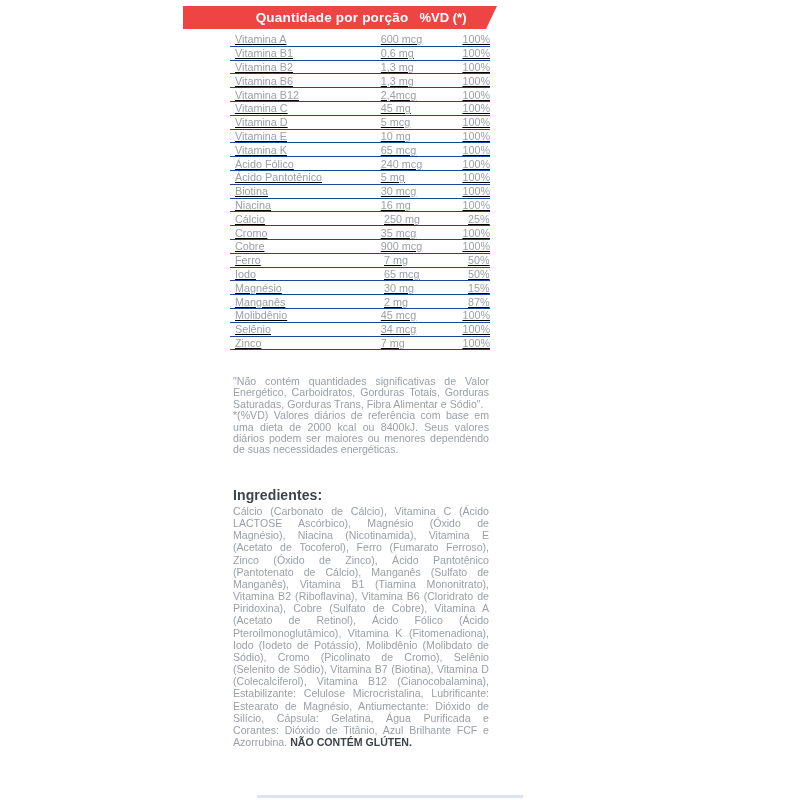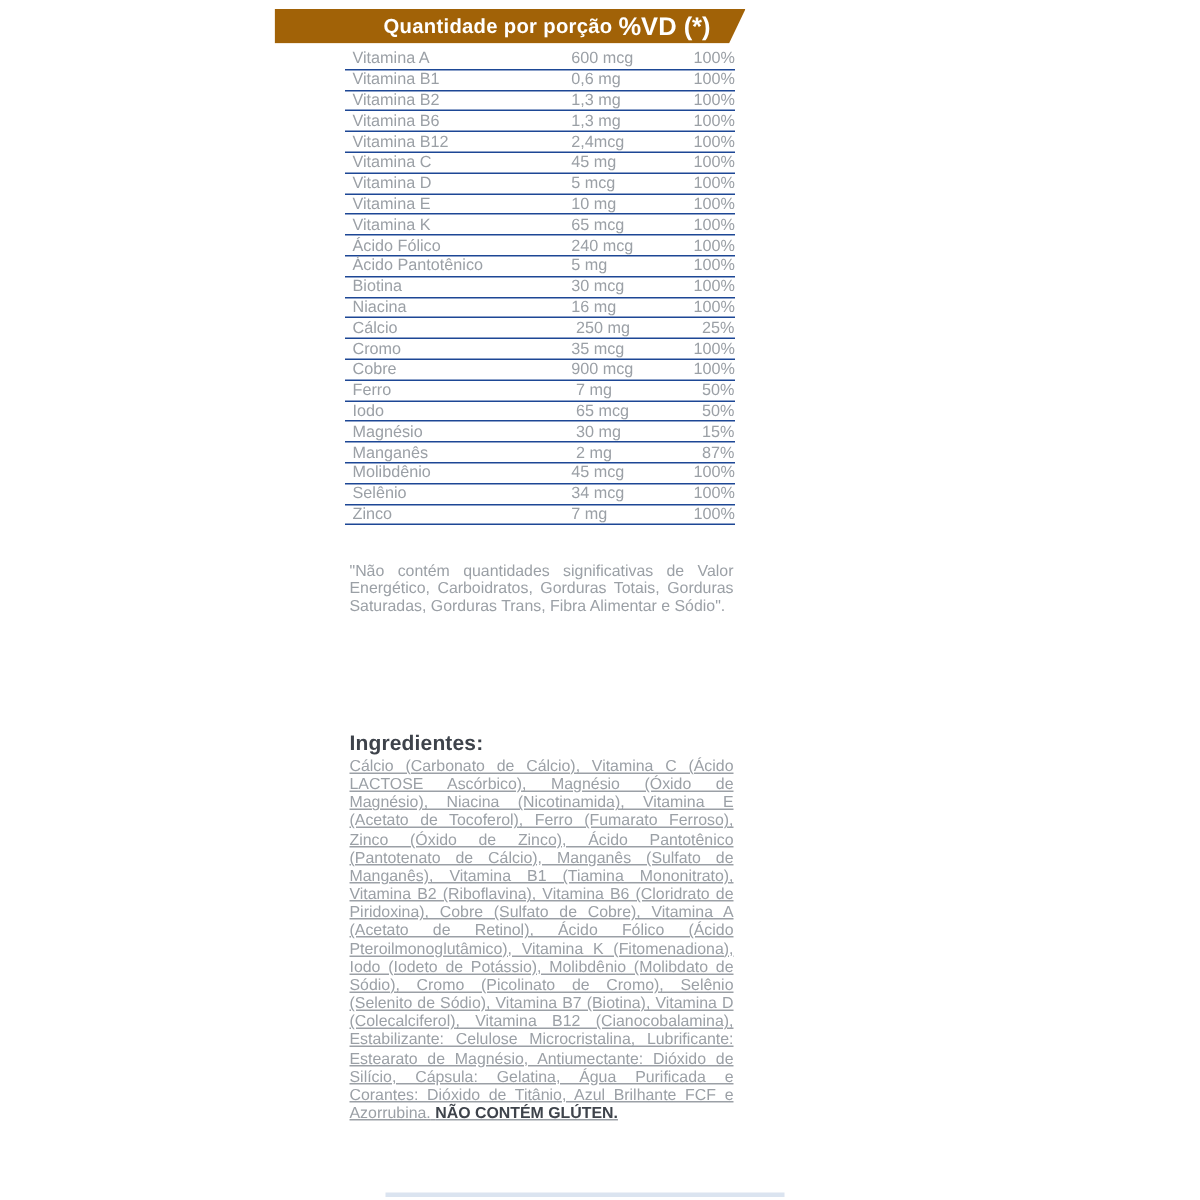--- a/index.html
+++ b/index.html
@@ -8,37 +8,37 @@
     background: #ffffff;
     font-family: "Liberation Sans", "DejaVu Sans", sans-serif;
     position: relative;
     overflow: hidden;
   }
   .canvas { position: absolute; inset: 0; width: 800px; height: 800px; background: #fff; }
 
   
   .header-bar {
     position: absolute; left: 183px; top: 6px; width: 314px; height: 23px;
-    background: #a16207;
+    background: #ef4444;
     clip-path: polygon(0 0, 100% 0, calc(100% - 11px) 100%, 0 100%);
     color: #ffffff;
   }
   .header-col1 {
     position: absolute; left: 48px; top: 0; width: 202px; height: 23px;
     display: flex; align-items: center; justify-content: center;
     font-size: 13.5px; font-weight: bold; letter-spacing: 0.2px;
   }
   .header-col2 {
     position: absolute; left: 228px; top: 0; width: 64px; height: 23px;
     display: flex; align-items: center; justify-content: center;
-    font-size: 17px; font-weight: bold;
-  }
-
-  
-  .table { position: absolute; left: 230px; top: 33px; width: 260px; }
+    font-size: 13px; font-weight: bold;
+  }
+
+  
+  .table { position: absolute; left: 230px; top: 33px; width: 260px; text-decoration: underline; }
   .row {
     display: flex; align-items: center;
     height: 12.8px; padding-bottom: 0;
     border-bottom: 1.6px solid #1d4795;
     font-size: 10.8px; color: #9ba0a6;
   }
   .c-name { width: 113px; padding-left: 5px; white-space: nowrap; }
   .c-amt  { width: 84px; white-space: nowrap; margin-left: 36px; }
   .c-dv   { flex: 1; white-space: nowrap; }
 
@@ -51,21 +51,21 @@
   .notes p { margin: 0; }
 
   
   .ingredients { position: absolute; left: 233px; top: 487px; width: 256px; }
   .ing-head {
     font-size: 14px; font-weight: bold; color: #3e434b;
     margin: 0 0 2px 0; letter-spacing: 0.1px;
   }
   .ing-body {
     margin: 0; font-size: 10.6px; line-height: 12.15px;
-    color: #9ba0a6; text-align: justify; text-decoration: underline;
+    color: #9ba0a6; text-align: justify;
   }
   .ing-body b { color: #3e434b; font-weight: bold; }
 
   
   .bottom-sliver {
     position: absolute; left: 257px; top: 795px; width: 266px; height: 3px;
     background: #dbe4f0;
   }
 </style>
 </head>
@@ -214,20 +214,21 @@
 
       <div class="row">
         <span class="c-name">Zinco</span>
         <span class="c-amt">7 mg</span>
         <span class="c-dv">100%</span>
       </div>
     </div>
 
   <div class="notes">
     <p>"Não contém quantidades significativas de Valor Energético, Carboidratos, Gorduras Totais, Gorduras Saturadas, Gorduras Trans, Fibra Alimentar e Sódio".</p>
+    <p>*(%VD) Valores diários de referência com base em uma dieta de 2000 kcal ou 8400kJ. Seus valores diários podem ser maiores ou menores dependendo de suas necessidades energéticas.</p>
   </div>
 
   <div class="ingredients">
     <div class="ing-head">Ingredientes:</div>
     <p class="ing-body"><span>Cálcio (Carbonato de Cálcio), Vitamina C (Ácido LACTOSE Ascórbico), Magnésio (Óxido de Magnésio), Niacina (Nicotinamida), Vitamina E (Acetato de Tocoferol), Ferro (Fumarato Ferroso), Zinco (Óxido de Zinco), Ácido Pantotênico (Pantotenato de Cálcio), Manganês (Sulfato de Manganês), Vitamina B1 (Tiamina Mononitrato), Vitamina B2 (Riboflavina), Vitamina B6 (Cloridrato de Piridoxina), Cobre (Sulfato de Cobre), Vitamina A (Acetato de Retinol), Ácido Fólico (Ácido Pteroilmonoglutâmico), Vitamina K (Fitomenadiona), Iodo (Iodeto de Potássio), Molibdênio (Molibdato de Sódio), Cromo (Picolinato de Cromo), Selênio (Selenito de Sódio), Vitamina B7 (Biotina), Vitamina D (Colecalciferol), Vitamina B12 (Cianocobalamina), Estabilizante: Celulose Microcristalina, Lubrificante: Estearato de Magnésio, Antiumectante: Dióxido de Silício, Cápsula: Gelatina, Água Purificada e Corantes: Dióxido de Titânio, Azul Brilhante FCF e Azorrubina.</span> <b>NÃO CONTÉM GLÚTEN.</b></p>
   </div>
 
   <div class="bottom-sliver"></div>
 
 </div>

